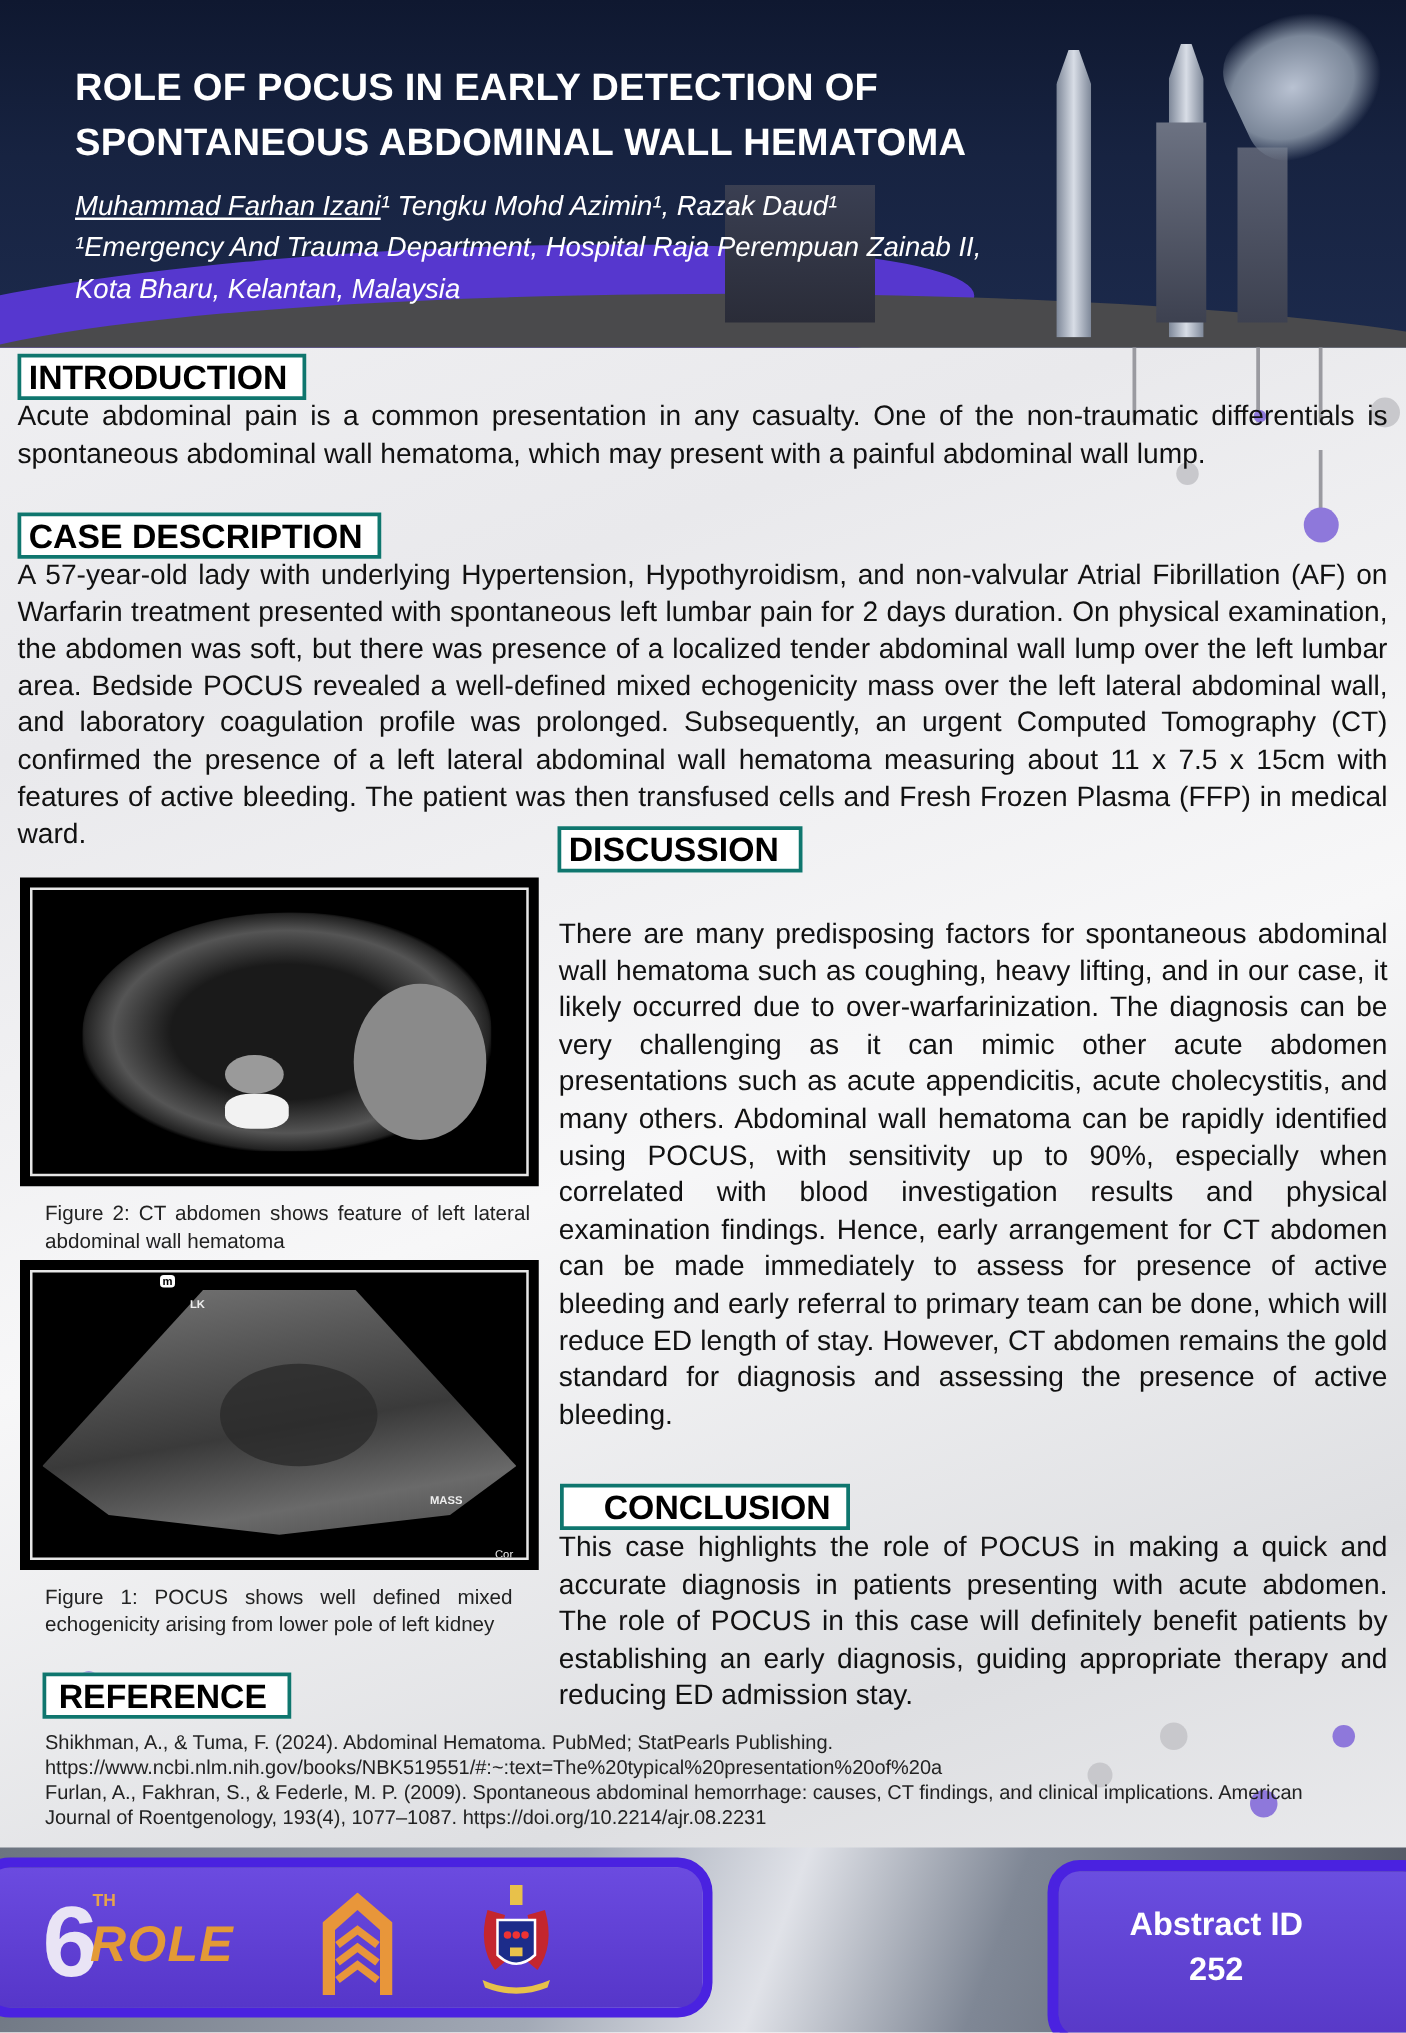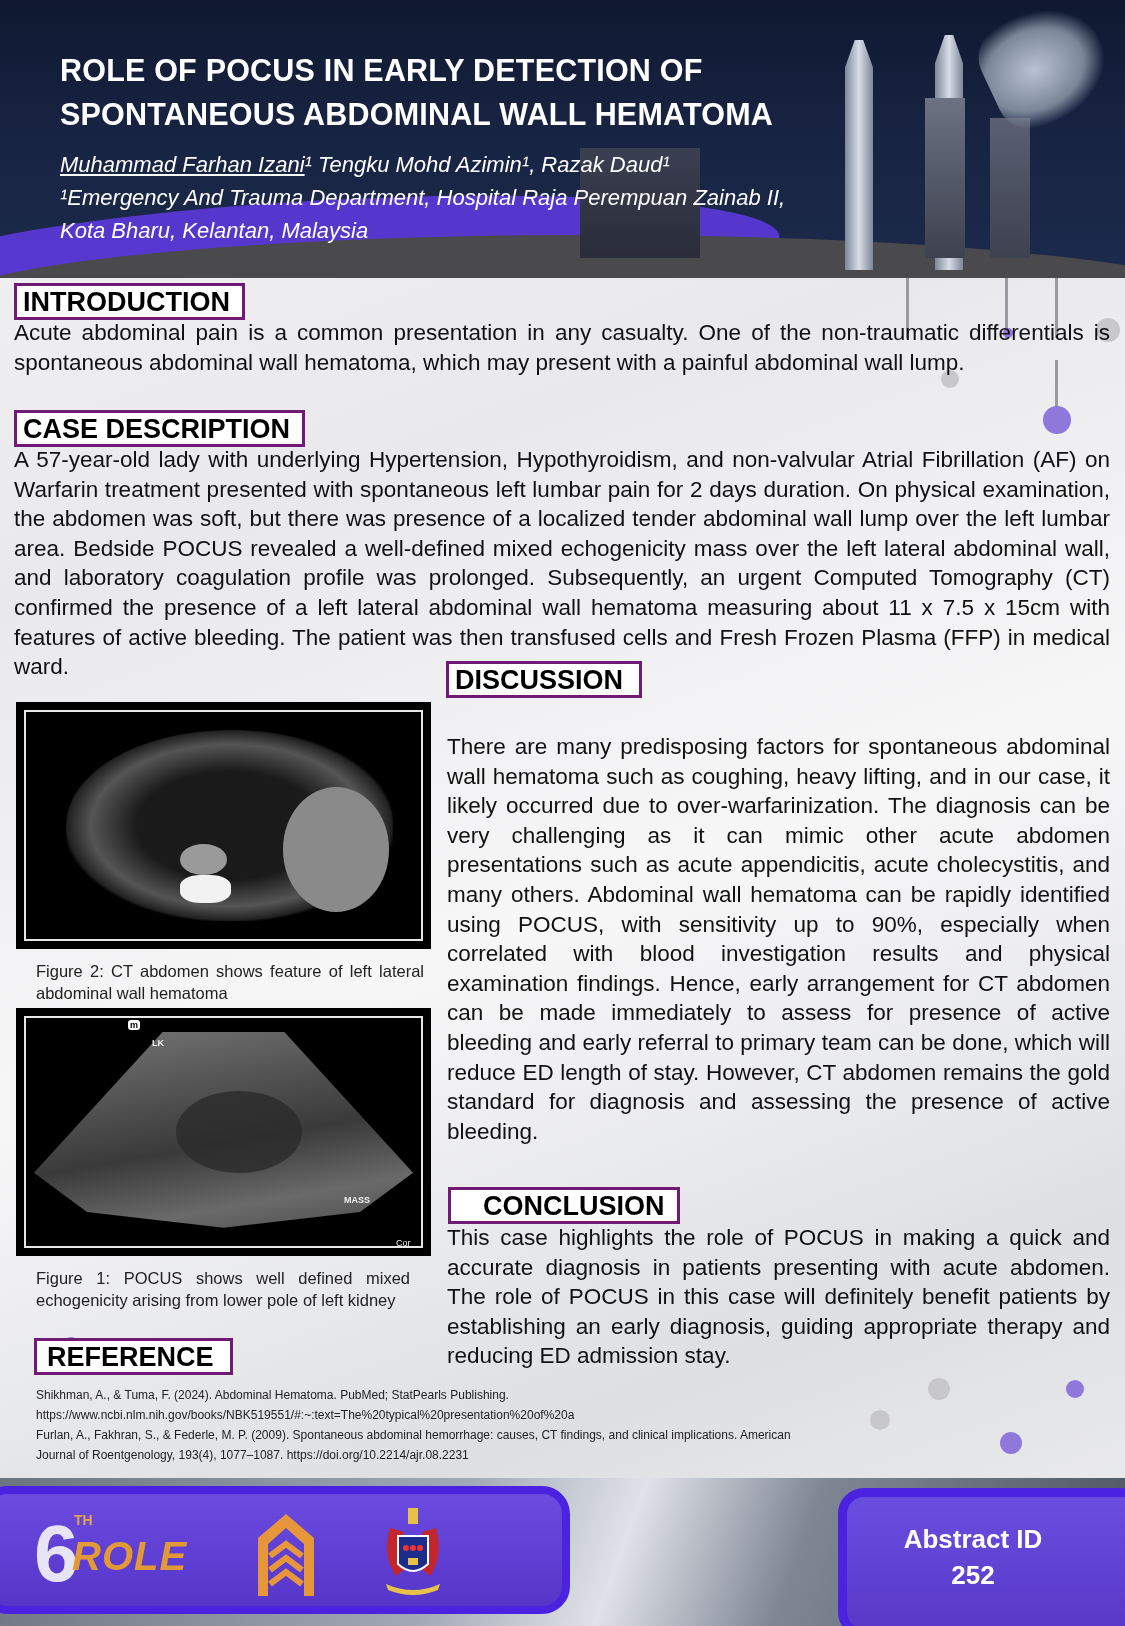--- a/index.html
+++ b/index.html
@@ -41,21 +41,21 @@
     position: absolute; left: 60px; top: 48px; width: 820px;
     color: #fff; font-weight: bold; font-size: 30.5px; line-height: 44px; letter-spacing: 0.2px;
   }
   .authors {
     position: absolute; left: 60px; top: 148px; color: #fff; font-style: italic; font-size: 22px; line-height: 33px;
   }
   .authors .presenter { text-decoration: underline; }
 
   
   .sec-label {
-    position: absolute; background: #fff; border: 3px solid #701a75;
+    position: absolute; background: #fff; border: 3px solid #0f766e;
     font-weight: bold; font-size: 27px; line-height: 30px; padding: 1px 12px 0 6px; color: #000;
   }
   .body-text { position: absolute; font-size: 22.5px; line-height: 29.6px; text-align: justify; color: #111; }
 
   
   .figure-frame {
     position: absolute; background: #000; padding: 8px;
   }
   .figure-frame .inner {
     width: 100%; height: 100%; border: 2px solid #e6e6e6; position: relative; overflow: hidden; background: #000;
@@ -70,21 +70,21 @@
   .us-scan .fan {
     position: absolute; left: 2%; top: 6%; width: 96%; height: 86%;
     background: linear-gradient(170deg, #777 0%, #555 30%, #3a3a3a 55%, #6a6a6a 80%, #4a4a4a 100%);
     clip-path: polygon(34% 0, 66% 0, 100% 72%, 86% 92%, 50% 100%, 14% 92%, 0 72%);
   }
   .us-scan .mass { position: absolute; left: 38%; top: 32%; width: 32%; height: 36%; border-radius: 50%; background: #2b2b2b; opacity: 0.8; }
   .us-label { position: absolute; color: #eee; font-size: 9px; font-weight: bold; }
   .caption { position: absolute; font-size: 16.5px; line-height: 22px; text-align: justify; color: #222; }
 
   
-  .references { position: absolute; left: 36px; top: 1385px; width: 1060px; font-size: 12px; line-height: 20px; color: #222; }
+  .references { position: absolute; left: 36px; top: 1385px; width: 1060px; font-size: 16px; line-height: 20px; color: #222; }
 
   
   .node { position: absolute; border-radius: 50%; }
   .node.purple { background: #8e78db; }
   .node.grey { background: #c8c8cc; }
   .stick { position: absolute; background: #9a9aa0; }
 
   
   .footer {
     position: absolute; left: 0; top: 1478px; width: 1125px; height: 148px;

